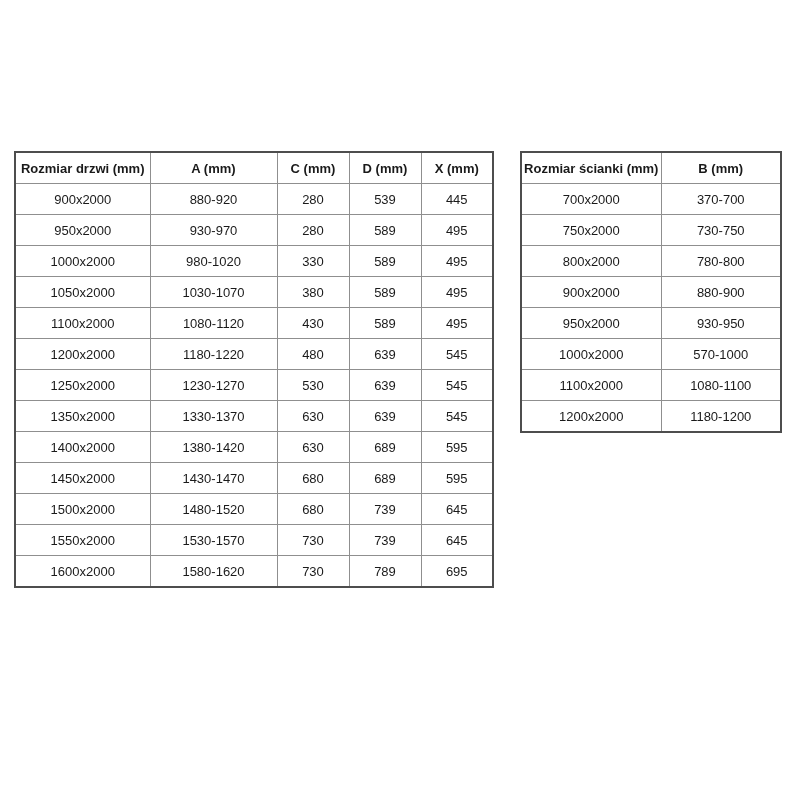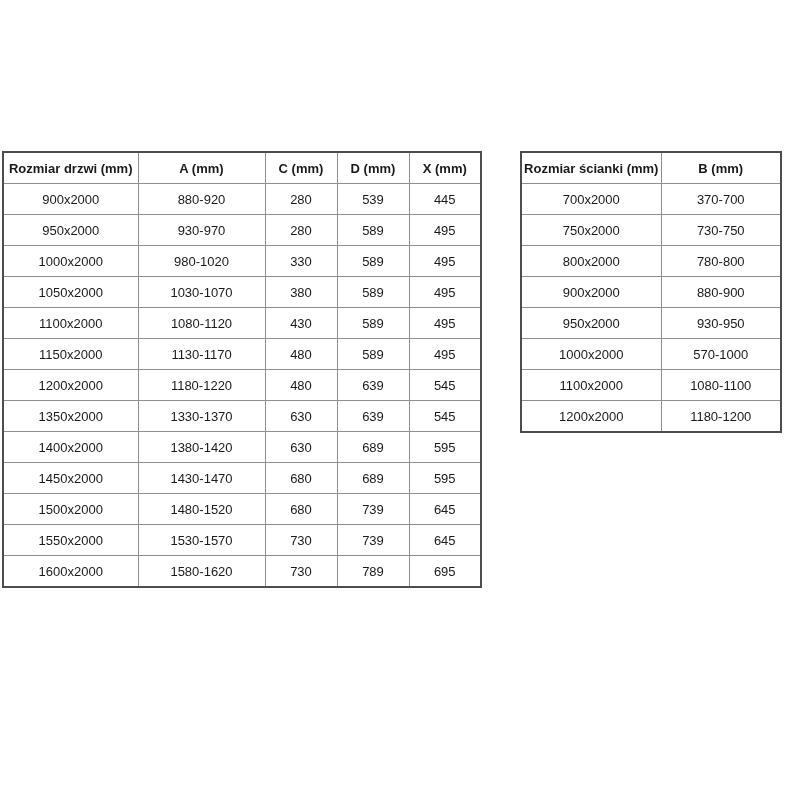--- a/index.html
+++ b/index.html
@@ -33,21 +33,21 @@
     white-space: nowrap;
     overflow: hidden;
   }
   table.spec-table th {
     font-weight: bold;
   }
   table.spec-table td {
     font-weight: normal;
   }
   #door-table {
-    left: 2px;
+    left: 14px;
     top: 151px;
     width: 478px;
   }
   #wall-table {
     left: 520px;
     top: 151px;
     width: 260px;
   }
 </style>
 </head>
@@ -100,30 +100,30 @@
         <td>495</td>
       </tr>
       <tr>
         <td>1100x2000</td>
         <td>1080-1120</td>
         <td>430</td>
         <td>589</td>
         <td>495</td>
       </tr>
       <tr>
-        <td>1150x2000</td>
-        <td>1130-1170</td>
-        <td>480</td>
-        <td>589</td>
-        <td>495</td>
-      </tr>
-      <tr>
         <td>1200x2000</td>
         <td>1180-1220</td>
         <td>480</td>
+        <td>639</td>
+        <td>545</td>
+      </tr>
+      <tr>
+        <td>1250x2000</td>
+        <td>1230-1270</td>
+        <td>530</td>
         <td>639</td>
         <td>545</td>
       </tr>
       <tr>
         <td>1350x2000</td>
         <td>1330-1370</td>
         <td>630</td>
         <td>639</td>
         <td>545</td>
       </tr>

